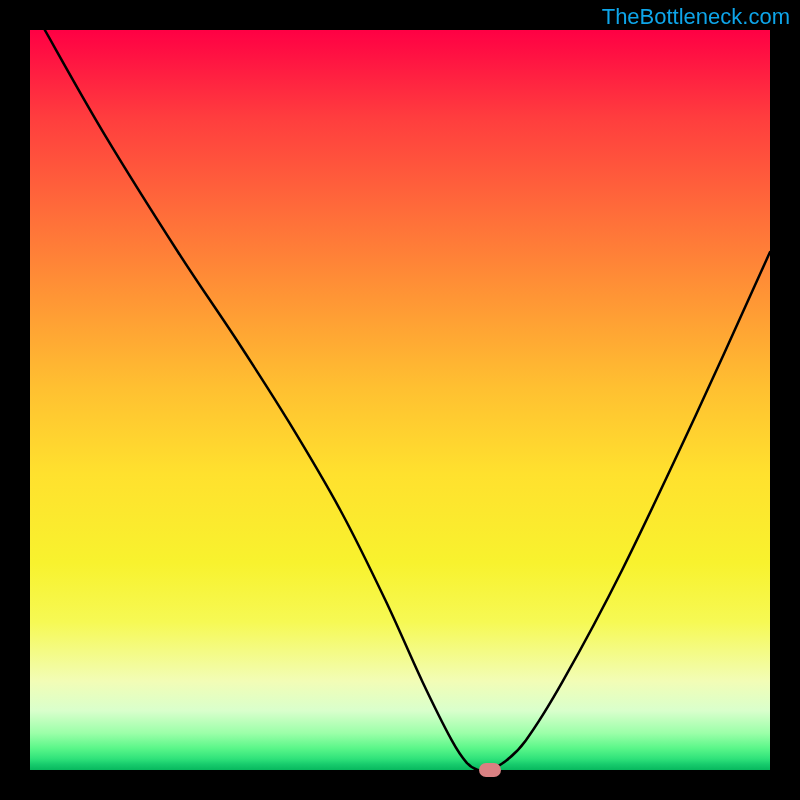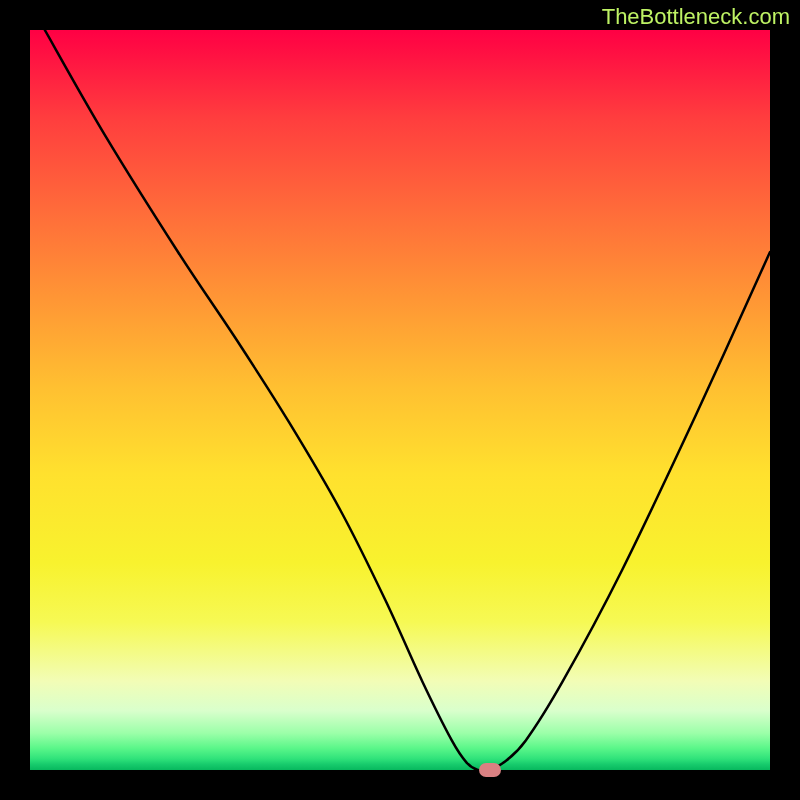--- a/index.html
+++ b/index.html
@@ -12,21 +12,21 @@
   }
   .container {
     position: relative;
     width: 800px;
     height: 800px;
   }
   .watermark {
     position: absolute;
     top: 4px;
     right: 10px;
-    color: #bef264;
+    color: #0ea5e9;
     font-family: Arial, Helvetica, sans-serif;
     font-size: 22px;
     z-index: 5;
     user-select: none;
   }
   .plot-frame {
     position: absolute;
     left: 30px;
     top: 30px;
     width: 740px;

